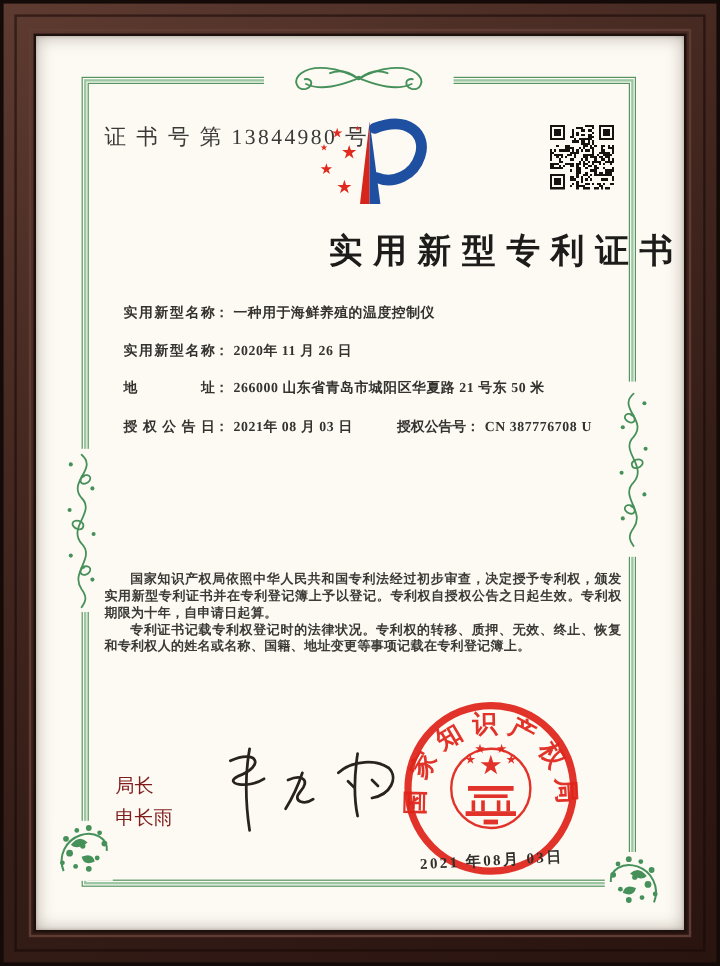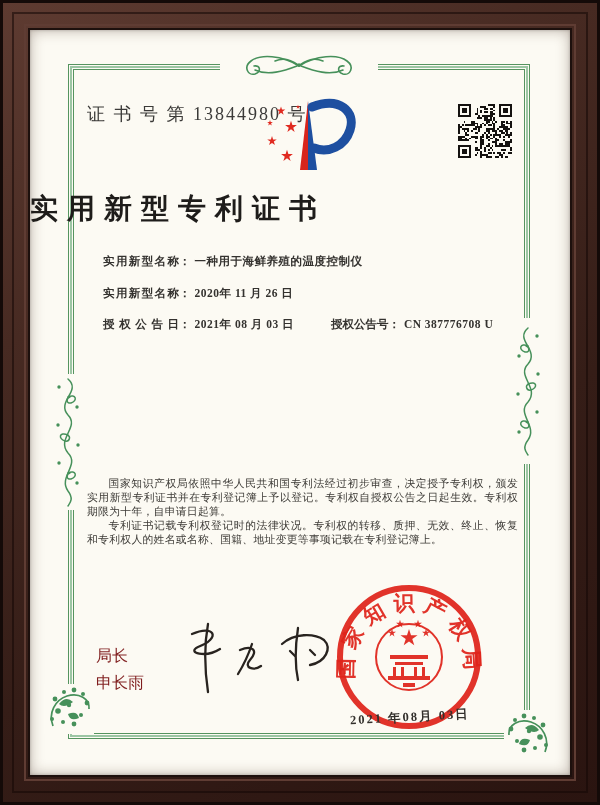--- a/index.html
+++ b/index.html
@@ -22,33 +22,33 @@
   
   .gborder{position:absolute;left:38px;right:40px;top:34px;bottom:36px;border:1px solid #55945f;}
   .gborder::after{content:"";position:absolute;inset:1px;border:2px solid #9cc6a4;}
   .gborder::before{content:"";position:absolute;inset:4px;border:1px solid #55945f;}
   .orn{position:absolute;background:#fcfaf3;line-height:0;}
   .orn svg{display:block;}
   
   .cert-no{position:absolute;left:57px;top:72px;font-size:18px;letter-spacing:2px;color:#3b3a38;}
   .logo{position:absolute;left:216px;top:66px;width:110px;height:82px;}
   .qr{position:absolute;left:428px;top:74px;width:54px;height:54px;}
-  .title{position:absolute;left:0;right:0;top:160px;text-align:left;
+  .title{position:absolute;left:0;right:0;top:160px;text-align:right;
     font-size:28px;font-weight:700;letter-spacing:9px;color:#1e1c1a;}
   
   .fields{position:absolute;left:57px;top:224px;right:50px;font-size:11.5px;font-weight:600;color:#34322f;}
   .frow{margin-bottom:16px;line-height:15.5px;white-space:nowrap;margin-left:16px;}
   .flabel{display:inline-block;width:76px;text-align:justify;text-align-last:justify;vertical-align:top;}
   .fcolon{display:inline-block;margin:0 4px 0 0;}
   .fvalue{letter-spacing:.5px;}
   .gpair2{margin-left:34px;}
   
   .bodytext{position:absolute;left:57px;right:52px;top:447px;
     font-size:10.8px;line-height:13.9px;text-align:justify;color:#3c3a36;font-weight:500;}
-  .bodytext p{margin:0;text-indent:2em;letter-spacing:.3px;}
+  .bodytext p{margin:0;text-indent:2em;letter-spacing:.3px;font-weight:bold;}
   
   .officer{position:absolute;left:66px;top:612px;font-size:16px;line-height:27px;
     font-family:"Liberation Sans","DejaVu Sans",sans-serif;color:#7f1d1d;}
   .signature{position:absolute;left:148px;top:586px;width:170px;height:86px;}
   .seal{position:absolute;left:303px;top:551px;width:152px;height:152px;}
   .seal-date{position:absolute;left:320px;top:679px;font-size:12.5px;font-weight:700;
     letter-spacing:2px;color:#33302c;transform:rotate(-3deg);}
 </style>
 </head>
 <body>
@@ -206,20 +206,23 @@
       </div>
 
       <div class="title">实用新型专利证书</div>
 
       <div class="fields">
         <div class="frow">
           <span class="flabel">实用新型名称</span><span class="fcolon">：</span><span class="fvalue">一种用于海鲜养殖的温度控制仪</span>
         </div>
         <div class="frow">
           <span class="flabel">实用新型名称</span><span class="fcolon">：</span><span class="fvalue">2020年 11 月 26 日</span>
+        </div>
+        <div class="frow">
+          <span class="flabel">地址</span><span class="fcolon">：</span><span class="fvalue">266000 山东省青岛市城阳区华夏路 21 号东 50 米</span>
         </div>
         <div class="frow">
           <span>
             <span class="flabel">授权公告日</span><span class="fcolon">：</span><span class="fvalue">2021年 08 月 03 日</span>
           </span>
           <span class="gpair2">
             <span>授权公告号</span><span class="fcolon">：</span><span class="fvalue">CN 387776708 U</span>
           </span>
         </div>
       </div>

